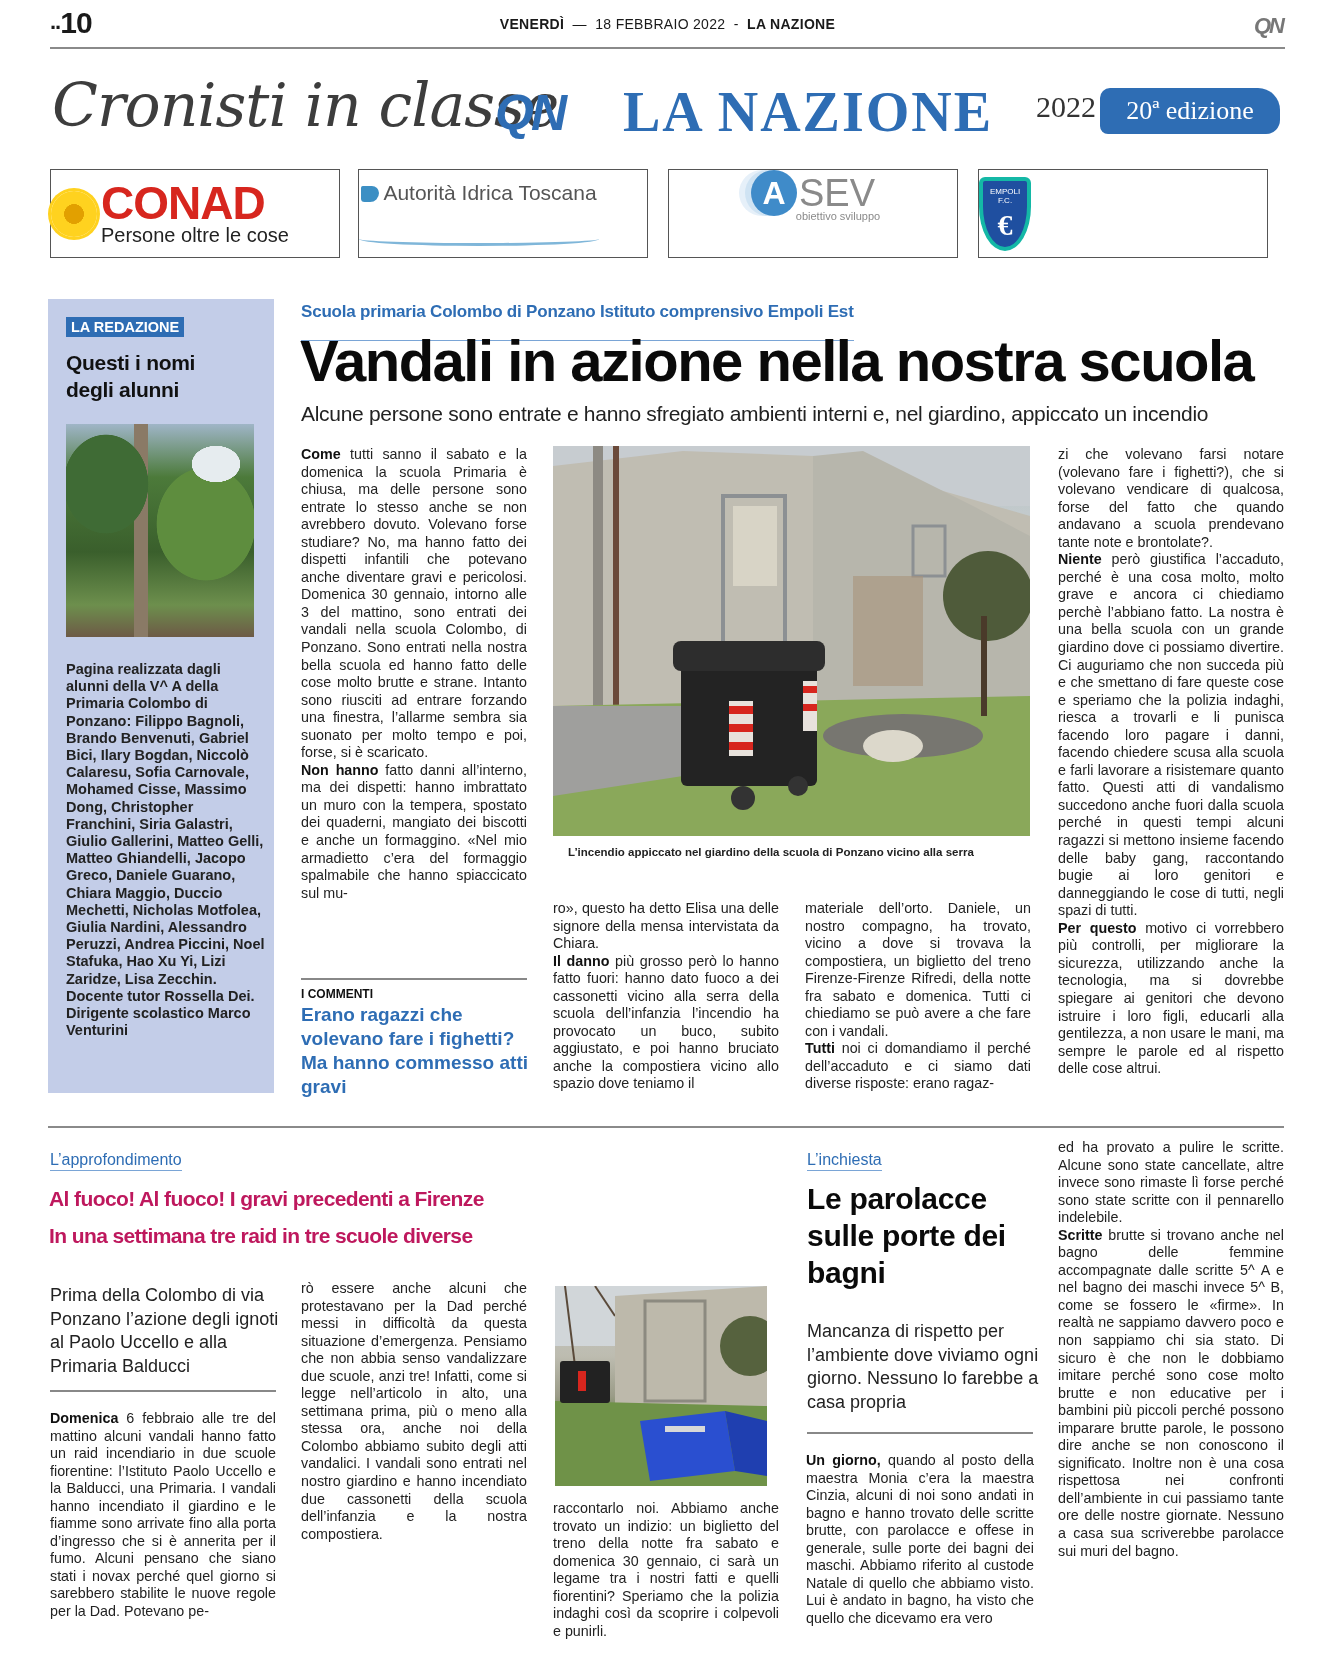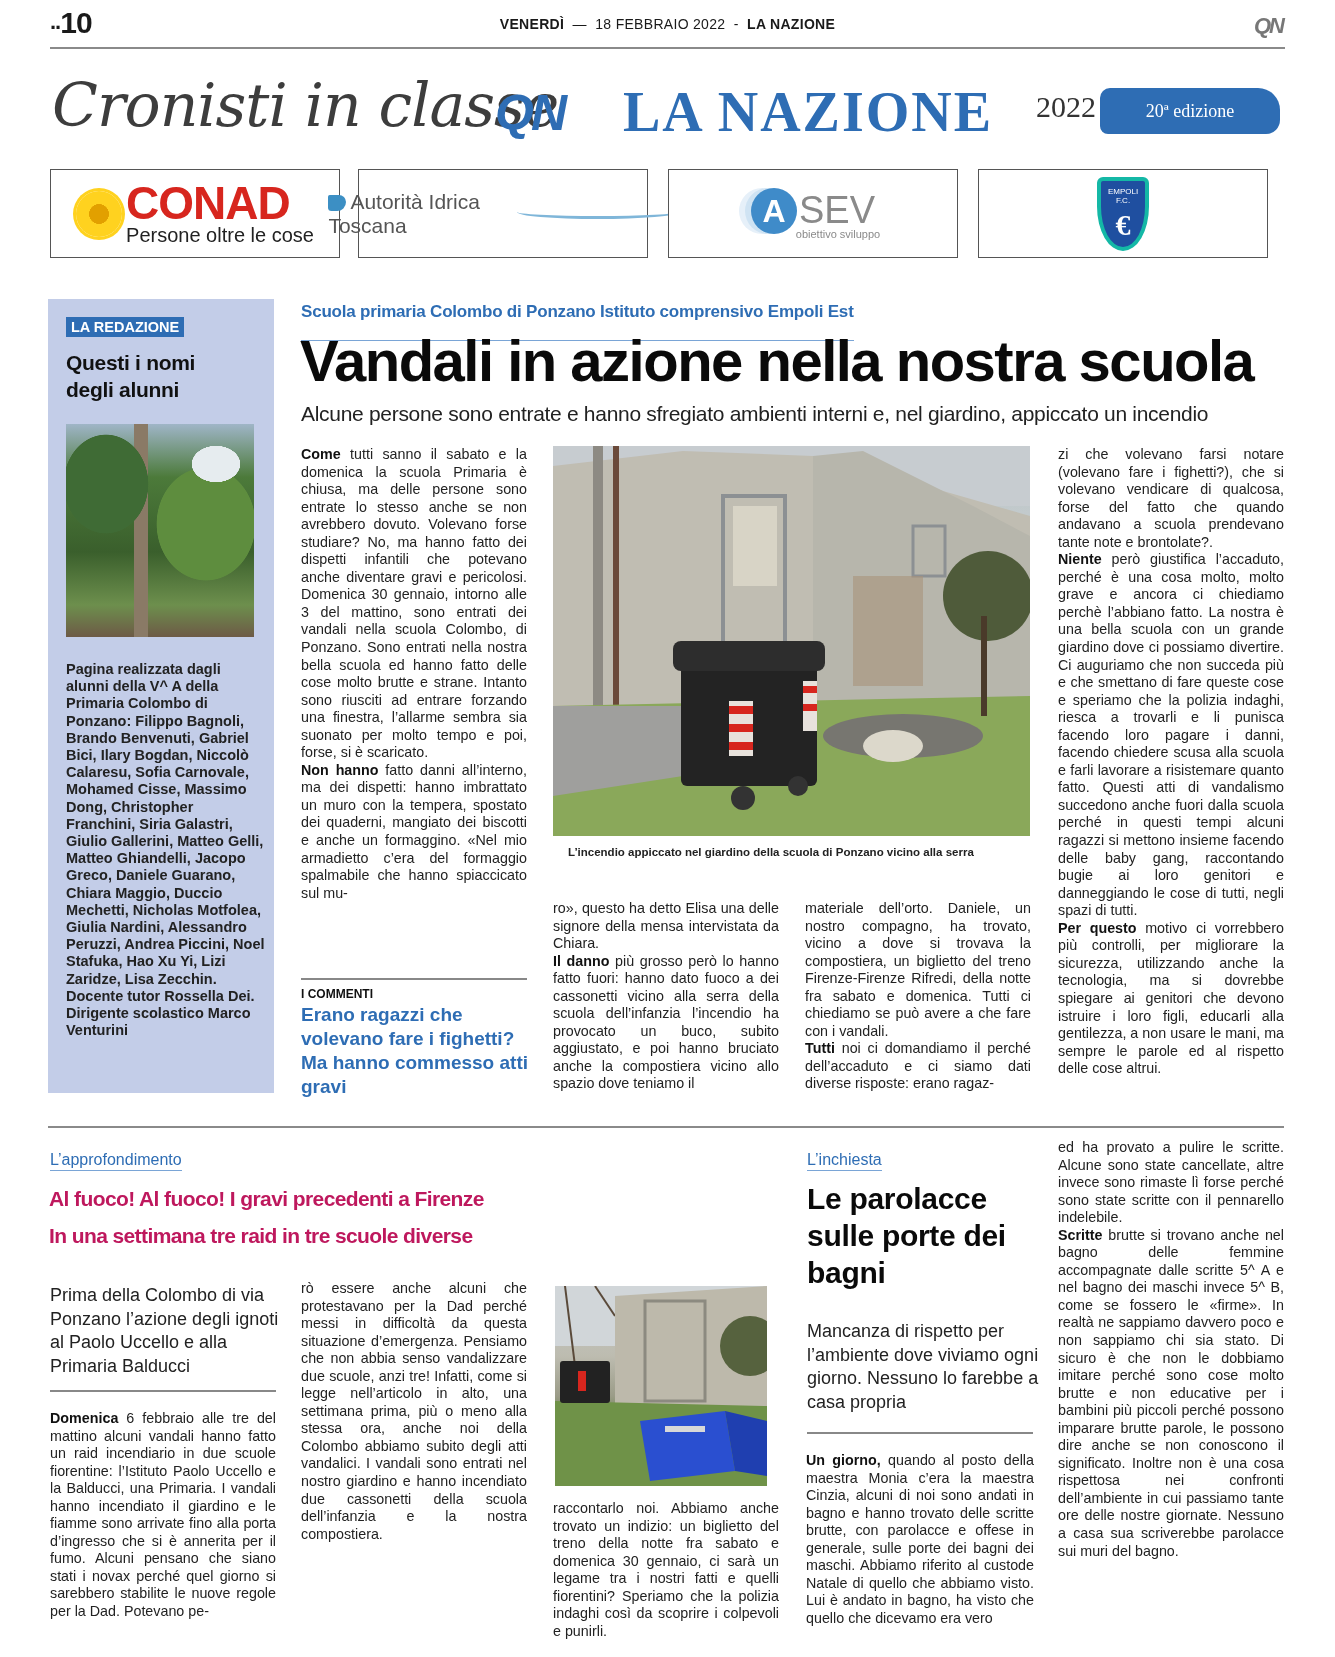--- a/index.html
+++ b/index.html
@@ -13,28 +13,28 @@
   .dateline { left: 0; width: 1335px; top: 16px; text-align: center; font-size: 14px; letter-spacing: 0.3px; }
   .dateline b { font-weight: bold; }
   .qn-corner { right: 52px; top: 13px; font-size: 22px; font-weight: bold; font-style: italic; color: #777; letter-spacing: -2px; }
   .top-rule { left: 50px; top: 47px; width: 1235px; height: 2px; background: #8a8a8a; }
 
   
   .mast-cronisti { left: 52px; top: 70px; font-family: "DejaVu Serif", serif; font-style: italic; font-size: 60px; color: #3d3d3d; letter-spacing: -1px; }
   .mast-qn { left: 495px; top: 84px; font-family: "Liberation Sans", sans-serif; font-weight: bold; font-style: italic; font-size: 50px; color: #2e6db4; letter-spacing: -3px; }
   .mast-nazione { left: 623px; top: 80px; font-family: "Liberation Serif", serif; font-weight: bold; font-size: 56px; color: #2e6db4; letter-spacing: 2px; }
   .mast-year { left: 1036px; top: 90px; font-family: "Liberation Serif", serif; font-size: 30px; color: #333; }
-  .mast-edition { left: 1100px; top: 88px; width: 180px; height: 46px; background: #2e6db4; border-radius: 10px 22px 14px 8px; color: #fff; font-family: "Liberation Serif", serif; font-size: 18px; text-align: center; line-height: 46px; }
-
-  
-  .sponsor { top: 169px; width: 290px; height: 89px; border: 1.5px solid #555; display: flex; align-items: center; justify-content: center; background: #fff; }
+  .mast-edition { left: 1100px; top: 88px; width: 180px; height: 46px; background: #2e6db4; border-radius: 10px 22px 14px 8px; color: #fff; font-family: "Liberation Serif", serif; font-size: 26px; text-align: center; line-height: 46px; }
+
+  
+  .sponsor { top: 169px; width: 290px; height: 89px; border: 1.5px solid #555; display: flex; align-items: center; justify-content: flex-start; background: #fff; }
   .conad-flower { width: 46px; height: 46px; border-radius: 50%; background: radial-gradient(circle, #e2a000 0 30%, #ffd21f 31% 100%); margin-right: 4px; box-shadow: 0 0 0 3px #ffd21f; }
   .conad-word { font-family: "Liberation Sans", sans-serif; font-weight: bold; font-size: 46px; color: #d7261e; line-height: 46px; letter-spacing: -1px; }
   .conad-tag { font-family: "Liberation Sans", sans-serif; font-size: 20px; color: #222; text-align: right; margin-top: -2px; }
-  .ait-wrap { display: flex; flex-direction: row; align-items: center; gap: 31px; }
+  .ait-wrap { display: flex; flex-direction: column; align-items: center; gap: 31px; }
   .ait-text { font-size: 21px; color: #555; }
   .ait-waves { width: 240px; height: 14px; border-bottom: 3px solid #7fb6d9; border-radius: 0 0 50% 50%; margin-top: -4px; }
   .ait-shape { display:inline-block; width:18px; height:16px; background:#3c8fc4; border-radius: 2px 8px 10px 4px; margin-right:4px; vertical-align: -2px; }
   .asev-wrap { display: flex; align-items: center; }
   .asev-circle { width: 46px; height: 46px; border-radius: 50%; background: #3f8bc9; color: #fff; font-size: 32px; font-weight: bold; text-align: center; line-height: 46px; box-shadow: -6px 0 0 0 #cfe3f3, -12px 0 0 0 #e6f0f9; }
   .asev-word { font-size: 38px; color: #8a8a8a; margin-left: 2px; }
   .asev-tag { font-size: 11px; color: #8a8a8a; margin-left: 50px; margin-top: -6px; }
   .empoli-shield { width: 52px; height: 74px; background: #1f4fa0; border-radius: 6px 6px 50% 50% / 6px 6px 60% 60%; color: #fff; font-size: 8px; text-align: center; padding-top: 6px; border: 4px solid #14b8a6; }
   .empoli-shield .mono { font-size: 30px; font-weight: bold; line-height: 40px; font-family: "Liberation Serif", serif; }
 

